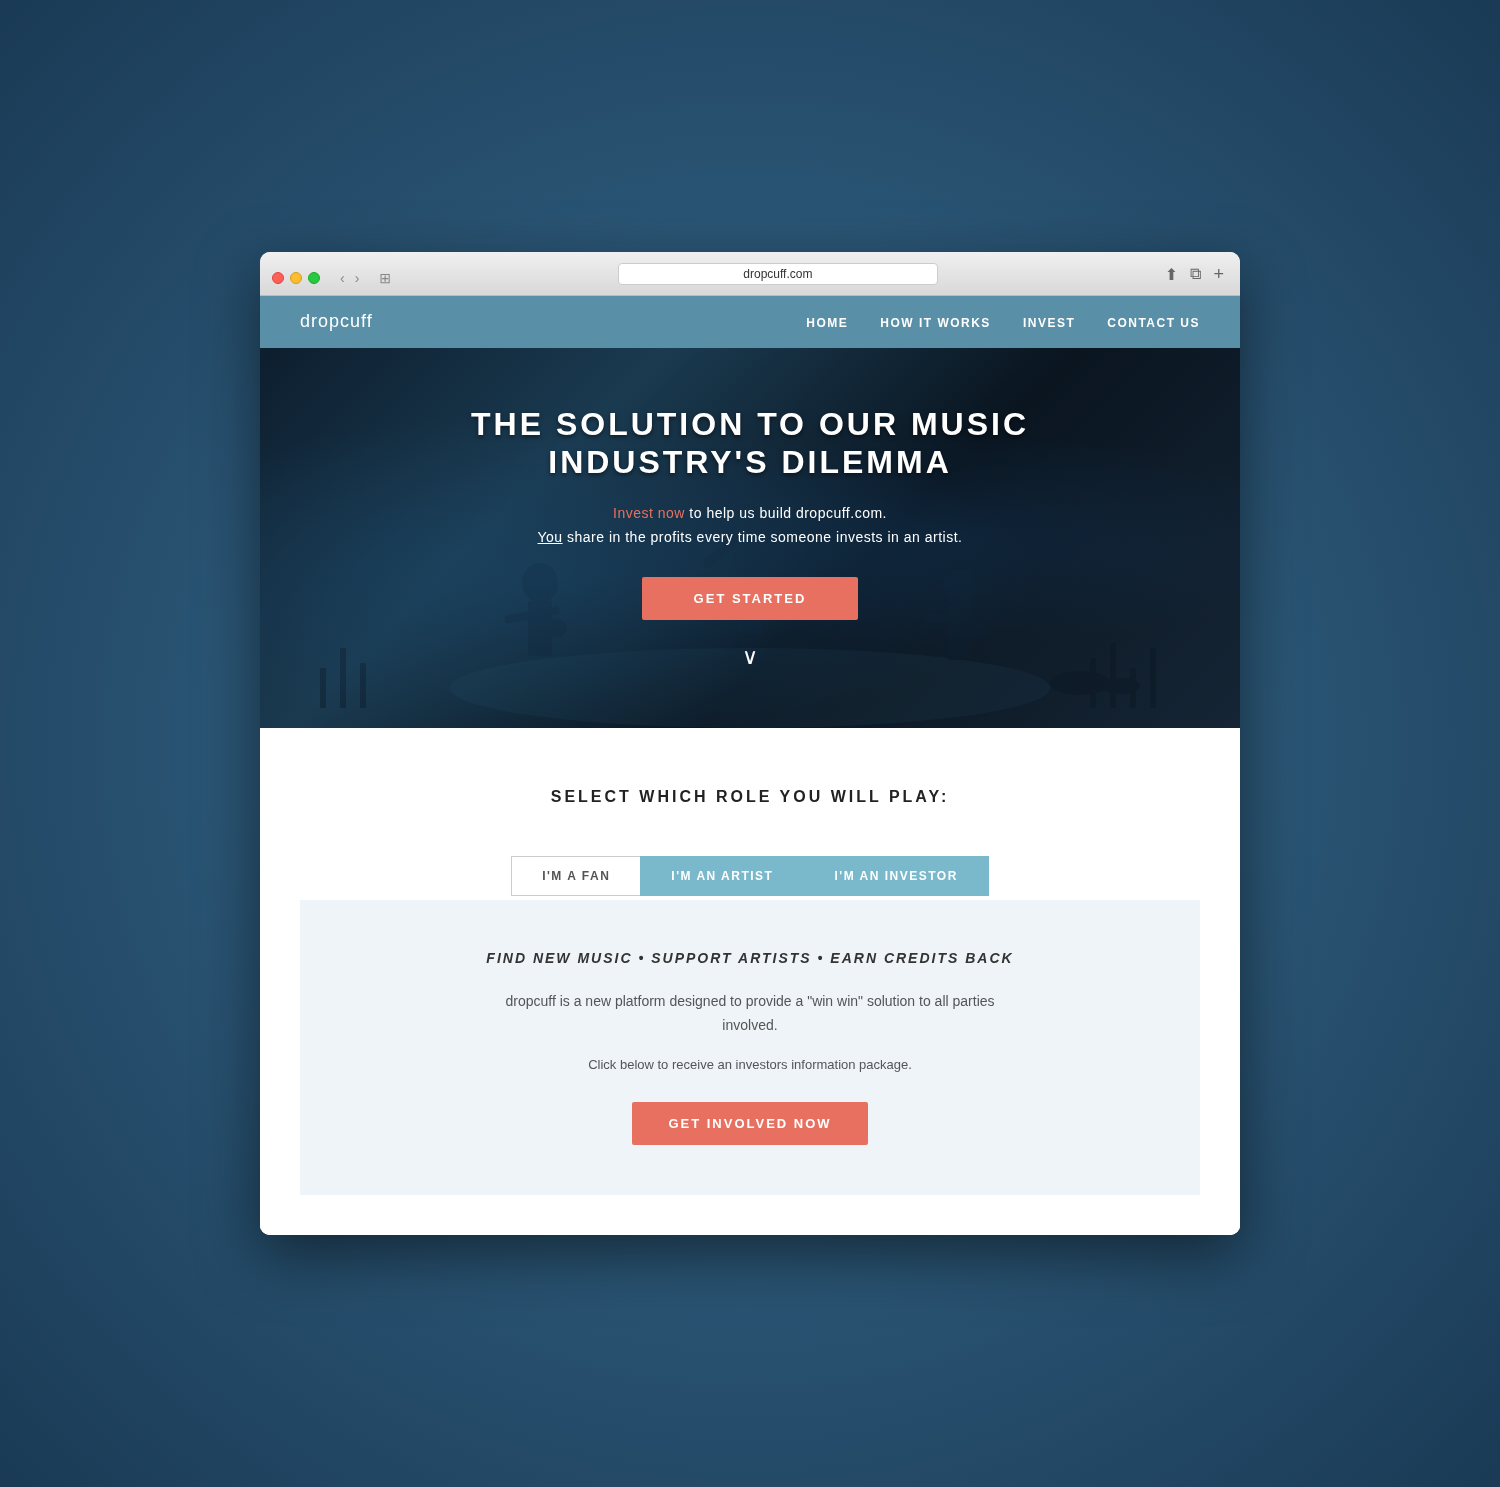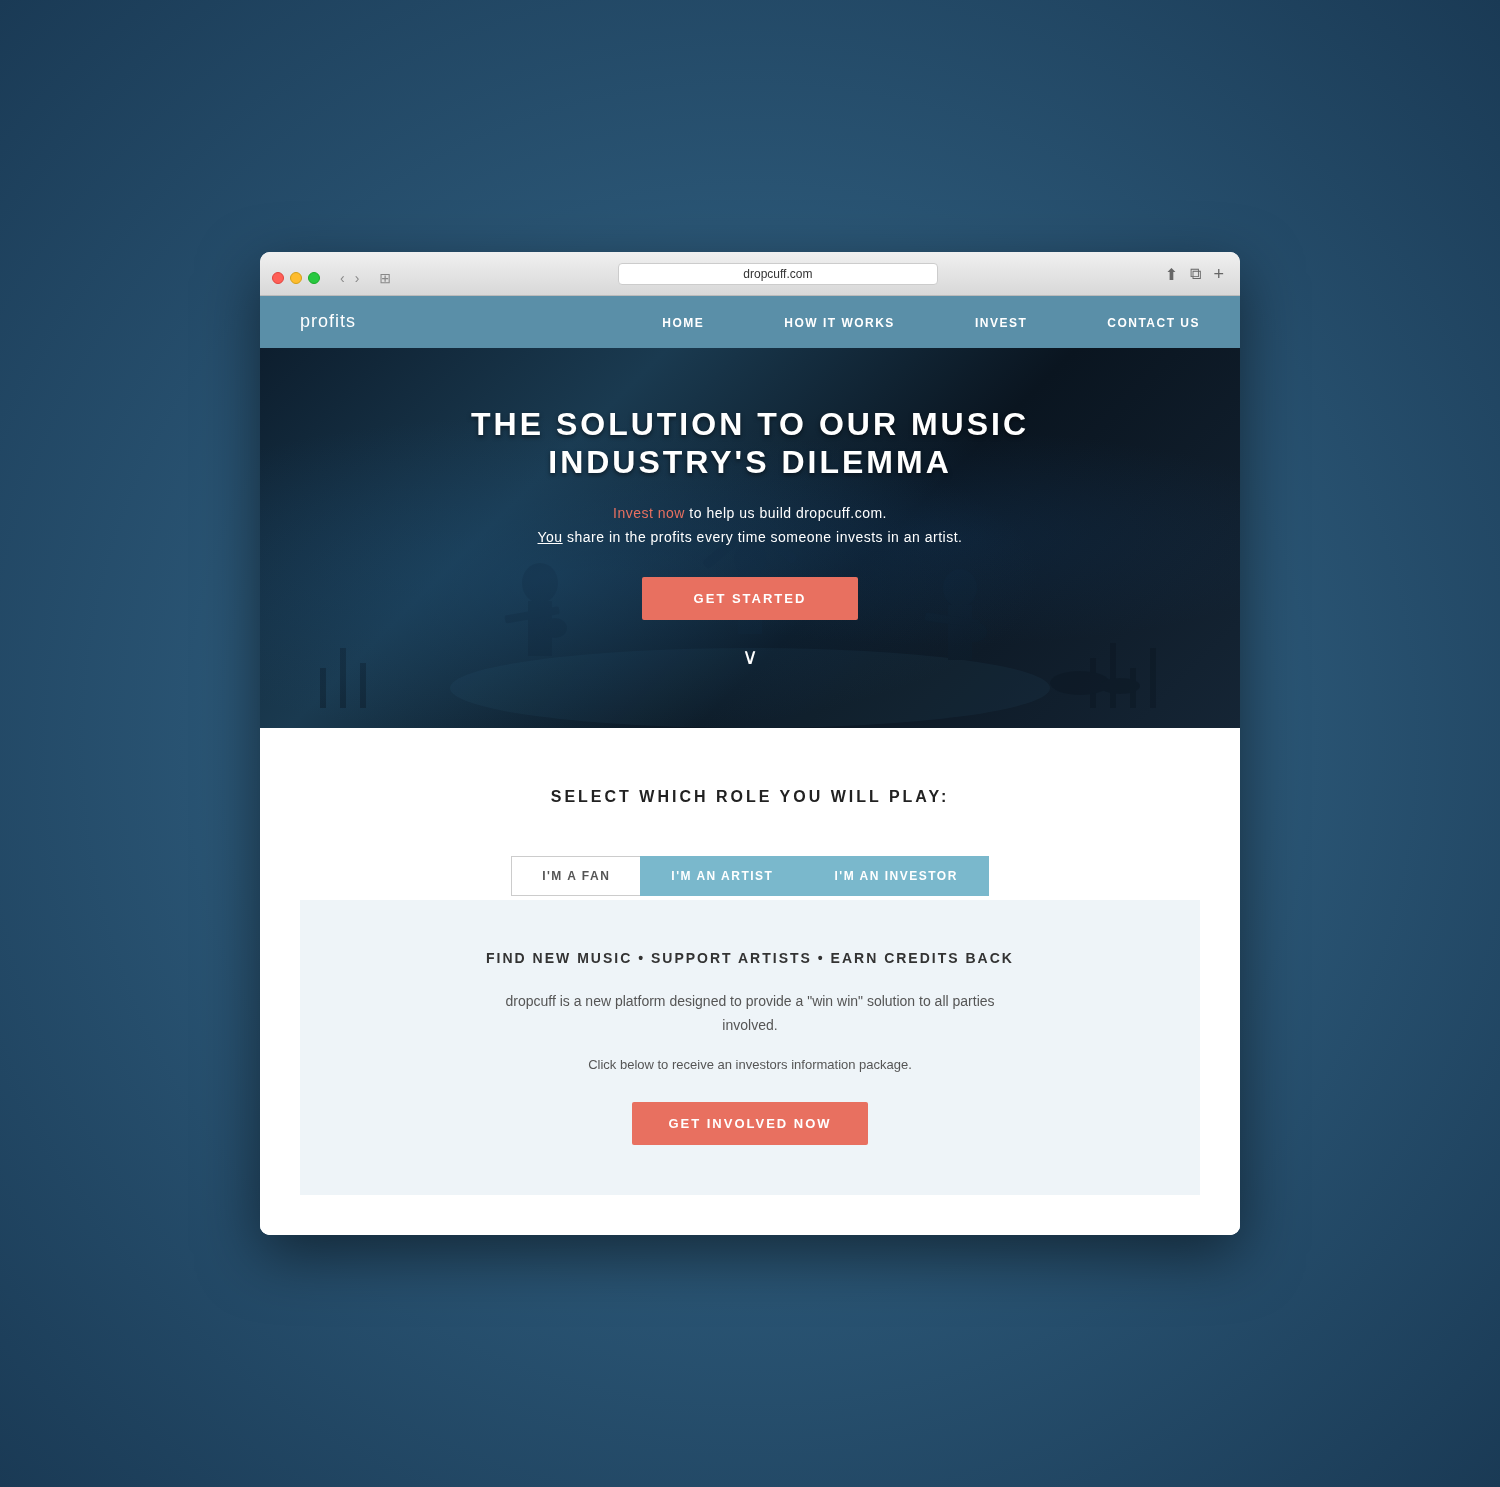--- a/index.html
+++ b/index.html
@@ -147,21 +147,20 @@
       list-style: none;
     }
 
     .navbar-links li a {
       color: white;
       text-decoration: none;
       font-size: 12px;
       font-weight: 600;
       letter-spacing: 1.5px;
       text-transform: uppercase;
-      margin-left: 48px;
     }
 
     
     .hero {
       position: relative;
       height: 380px;
       overflow: hidden;
       display: flex;
       flex-direction: column;
       align-items: center;
@@ -318,20 +317,21 @@
       text-align: center;
     }
 
     .tab-tagline {
       font-size: 14px;
       font-weight: 700;
       letter-spacing: 2px;
       text-transform: uppercase;
       color: #333;
       margin-bottom: 24px;
+      font-style: italic;
     }
 
     .tab-description {
       font-size: 14px;
       color: #555;
       line-height: 1.7;
       margin-bottom: 20px;
       max-width: 500px;
       margin-left: auto;
       margin-right: auto;
@@ -381,21 +381,21 @@
     <div class="browser-actions">
       <button class="browser-action-btn">⬆</button>
       <button class="browser-action-btn">⧉</button>
       <button class="new-tab-btn">+</button>
     </div>
   </div>
 
   <div class="website">
 
     <nav class="navbar">
-      <div class="navbar-brand">profits</div>
+      <div class="navbar-brand">dropcuff</div>
       <ul class="navbar-links">
         <li>
           <a>HOME</a>
         </li>
         <li>
           <a>HOW IT WORKS</a>
         </li>
         <li>
           <a>INVEST</a>
         </li>

